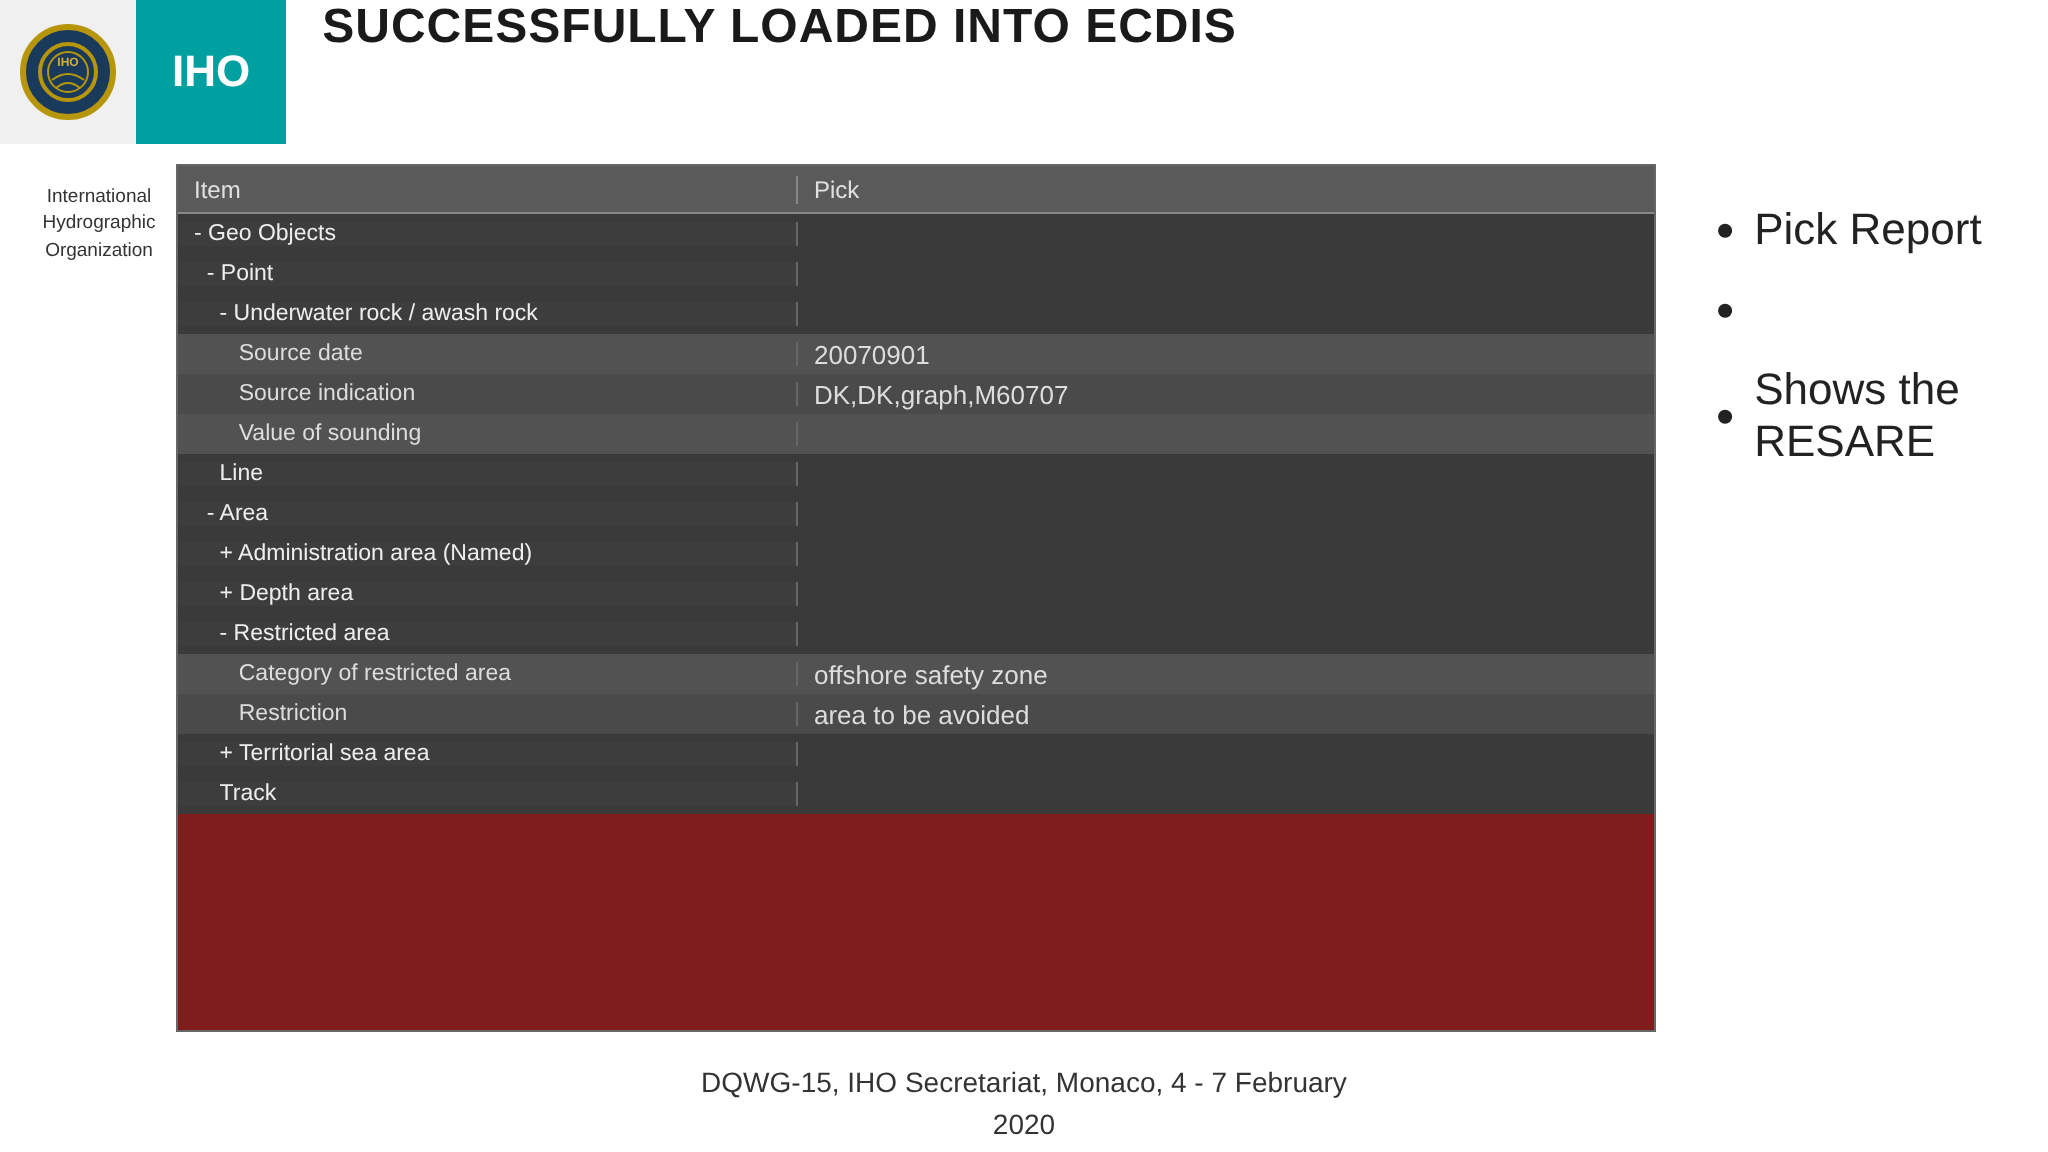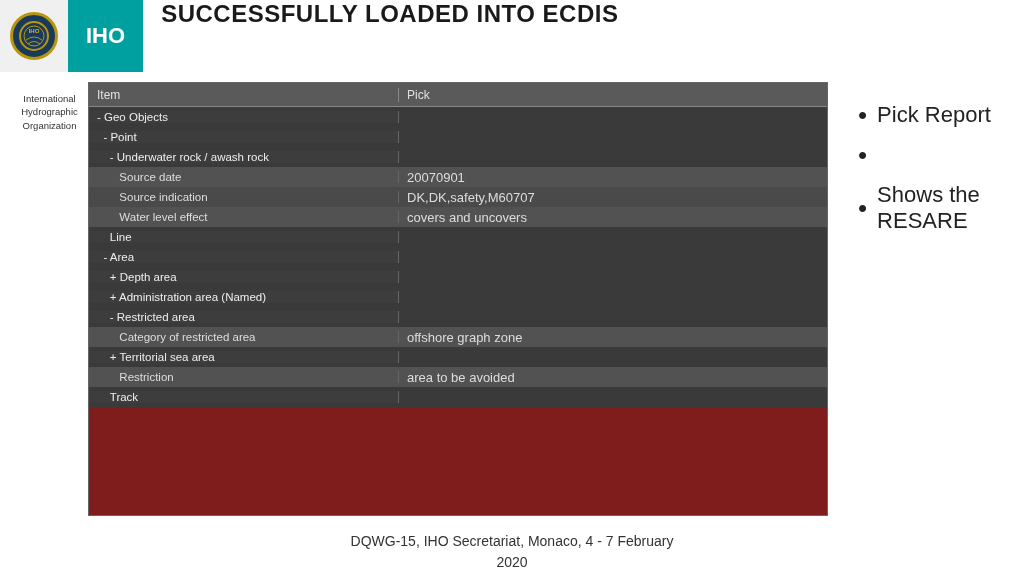--- a/index.html
+++ b/index.html
@@ -260,67 +260,67 @@
       <div class="row-value"></div>
     </div>
 
     <div class="table-row">
       <div class="row-item">&nbsp;&nbsp;&nbsp;&nbsp;&nbsp;&nbsp;&nbsp;Source date</div>
       <div class="row-value">20070901</div>
     </div>
 
     <div class="table-row">
       <div class="row-item">&nbsp;&nbsp;&nbsp;&nbsp;&nbsp;&nbsp;&nbsp;Source indication</div>
-      <div class="row-value">DK,DK,safety,M60707</div>
-    </div>
-
-
-    <div class="table-row">
-      <div class="row-item">&nbsp;&nbsp;&nbsp;&nbsp;&nbsp;&nbsp;&nbsp;Water level effect</div>
-      <div class="row-value">covers and uncovers</div>
-    </div>
+      <div class="row-value">DK,DK,graph,M60707</div>
+    </div>
+
+    <div class="table-row">
+      <div class="row-item">&nbsp;&nbsp;&nbsp;&nbsp;&nbsp;&nbsp;&nbsp;Value of sounding</div>
+      <div class="row-value"></div>
+    </div>
+
 
     <div class="table-row highlight-dark">
       <div class="row-item section-header">&nbsp;&nbsp;&nbsp;&nbsp;Line</div>
       <div class="row-value"></div>
     </div>
 
     <div class="table-row highlight-dark">
       <div class="row-item section-header">&nbsp;&nbsp;- Area</div>
       <div class="row-value"></div>
     </div>
 
     <div class="table-row highlight-dark">
+      <div class="row-item section-header">&nbsp;&nbsp;&nbsp;&nbsp;+ Administration area (Named)</div>
+      <div class="row-value"></div>
+    </div>
+
+    <div class="table-row highlight-dark">
       <div class="row-item section-header">&nbsp;&nbsp;&nbsp;&nbsp;+ Depth area</div>
       <div class="row-value"></div>
     </div>
 
     <div class="table-row highlight-dark">
-      <div class="row-item section-header">&nbsp;&nbsp;&nbsp;&nbsp;+ Administration area (Named)</div>
-      <div class="row-value"></div>
-    </div>
-
-    <div class="table-row highlight-dark">
       <div class="row-item section-header">&nbsp;&nbsp;&nbsp;&nbsp;- Restricted area</div>
       <div class="row-value"></div>
     </div>
 
     <div class="table-row">
       <div class="row-item">&nbsp;&nbsp;&nbsp;&nbsp;&nbsp;&nbsp;&nbsp;Category of restricted area</div>
-      <div class="row-value">offshore graph zone</div>
-    </div>
-
-    <div class="table-row highlight-dark">
-      <div class="row-item section-header">&nbsp;&nbsp;&nbsp;&nbsp;+ Territorial sea area</div>
-      <div class="row-value"></div>
+      <div class="row-value">offshore safety zone</div>
     </div>
 
     <div class="table-row">
       <div class="row-item">&nbsp;&nbsp;&nbsp;&nbsp;&nbsp;&nbsp;&nbsp;Restriction</div>
       <div class="row-value">area to be avoided</div>
+    </div>
+
+    <div class="table-row highlight-dark">
+      <div class="row-item section-header">&nbsp;&nbsp;&nbsp;&nbsp;+ Territorial sea area</div>
+      <div class="row-value"></div>
     </div>
 
     <div class="table-row highlight-dark">
       <div class="row-item section-header">&nbsp;&nbsp;&nbsp;&nbsp;Track</div>
       <div class="row-value"></div>
     </div>
   </div>
 
   <div class="bullet-list">
     <div class="bullet-item">

